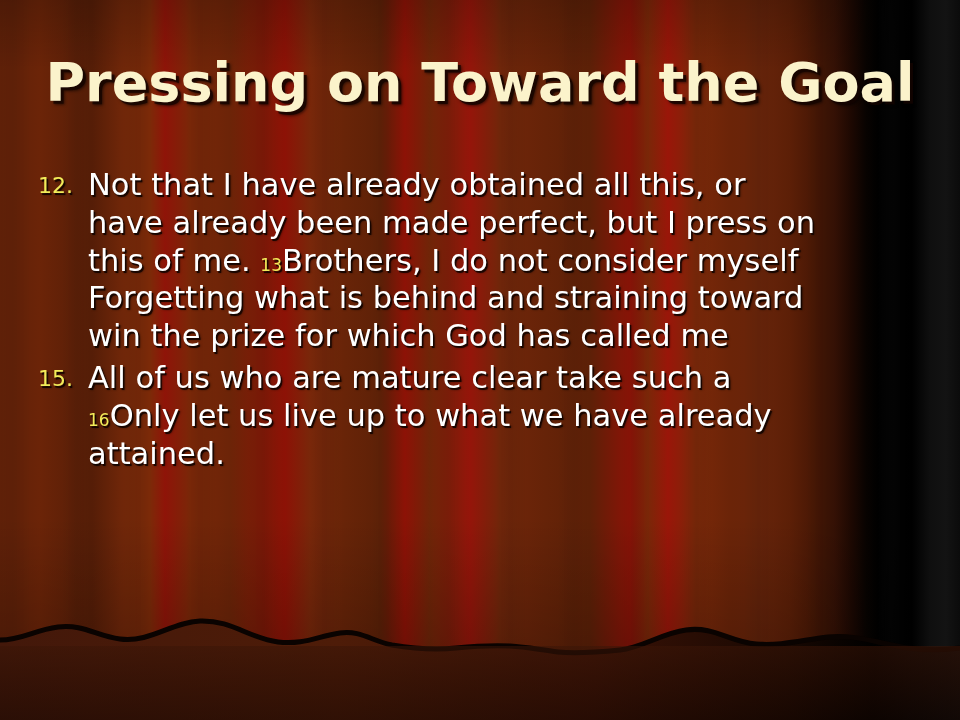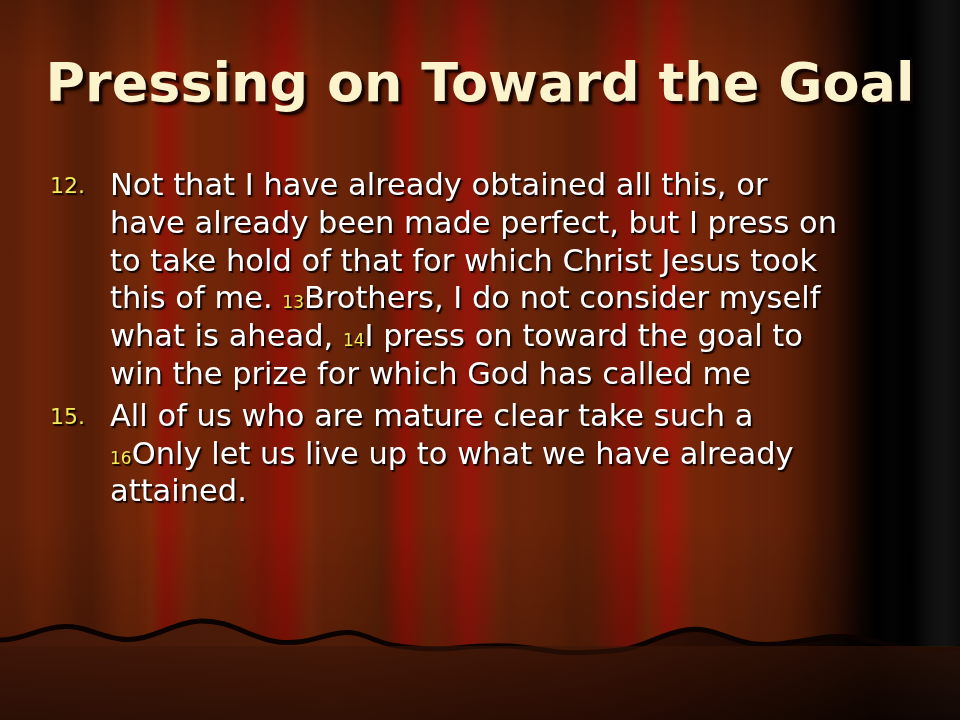--- a/index.html
+++ b/index.html
@@ -127,21 +127,21 @@
     letter-spacing: 0px;
     text-shadow:
       3px 3px 0px rgba(20,4,0,0.78),
       4px 4px 3px rgba(0,0,0,0.55);
     white-space: nowrap;
   }
 
   
   .body {
     position: absolute;
-    left: 42px;
+    left: 30px;
     top: 166px;
     width: 872px;
   }
 
   .para {
     position: relative;
     display: block;
     padding-left: 58px;
     color: #FFFFFF;
     font-size: 30.5px;
@@ -169,21 +169,21 @@
     white-space: nowrap;
   }
 
   .vnum {
     color: #F2EC5A;
     font-size: 17px;
     line-height: 0;
     vertical-align: baseline;
   }
 
-  .ln { display: block; white-space: nowrap; margin-left: 10px; }
+  .ln { display: block; white-space: nowrap; }
 </style>
 </head>
 <body>
 
 <div id="slide">
 
   <div class="bg-base"></div>
   <div class="bg-folds"></div>
   <div class="bg-vshade"></div>
   <div class="bg-rightpillar"></div>
@@ -223,23 +223,22 @@
     <rect x="0" y="46" width="960" height="74" fill="url(#valGrad)" opacity="0.55"></rect>
   </svg>
 
   <div class="title">Pressing on Toward the Goal</div>
 
   <div class="body">
       <div class="para">
         <span class="marker">12.</span>
         <span class="ln"><span> Not that I have already obtained all this, or</span></span>
         <span class="ln"><span>have already been made perfect, but I press on</span></span>
-        <span class="ln"><span>to take hold of that for which Christ Jesus took</span></span>
         <span class="ln"><span>this of me.  </span><span class="vnum">13</span><span>Brothers, I do not consider myself</span></span>
-        <span class="ln"><span>what is ahead,  </span><span class="vnum">14</span><span>I press on toward the goal to</span></span>
+        <span class="ln"><span>Forgetting what is behind and straining toward</span></span>
         <span class="ln"><span>win the prize for which God has called me</span></span>
       </div>
       <div class="para">
         <span class="marker">15.</span>
         <span class="ln"><span>  All of us who are mature clear take such a</span></span>
         <span class="ln"><span class="vnum">16</span><span>Only let us live up to what we have already</span></span>
         <span class="ln"><span>attained.</span></span>
       </div>
     </div>
 

